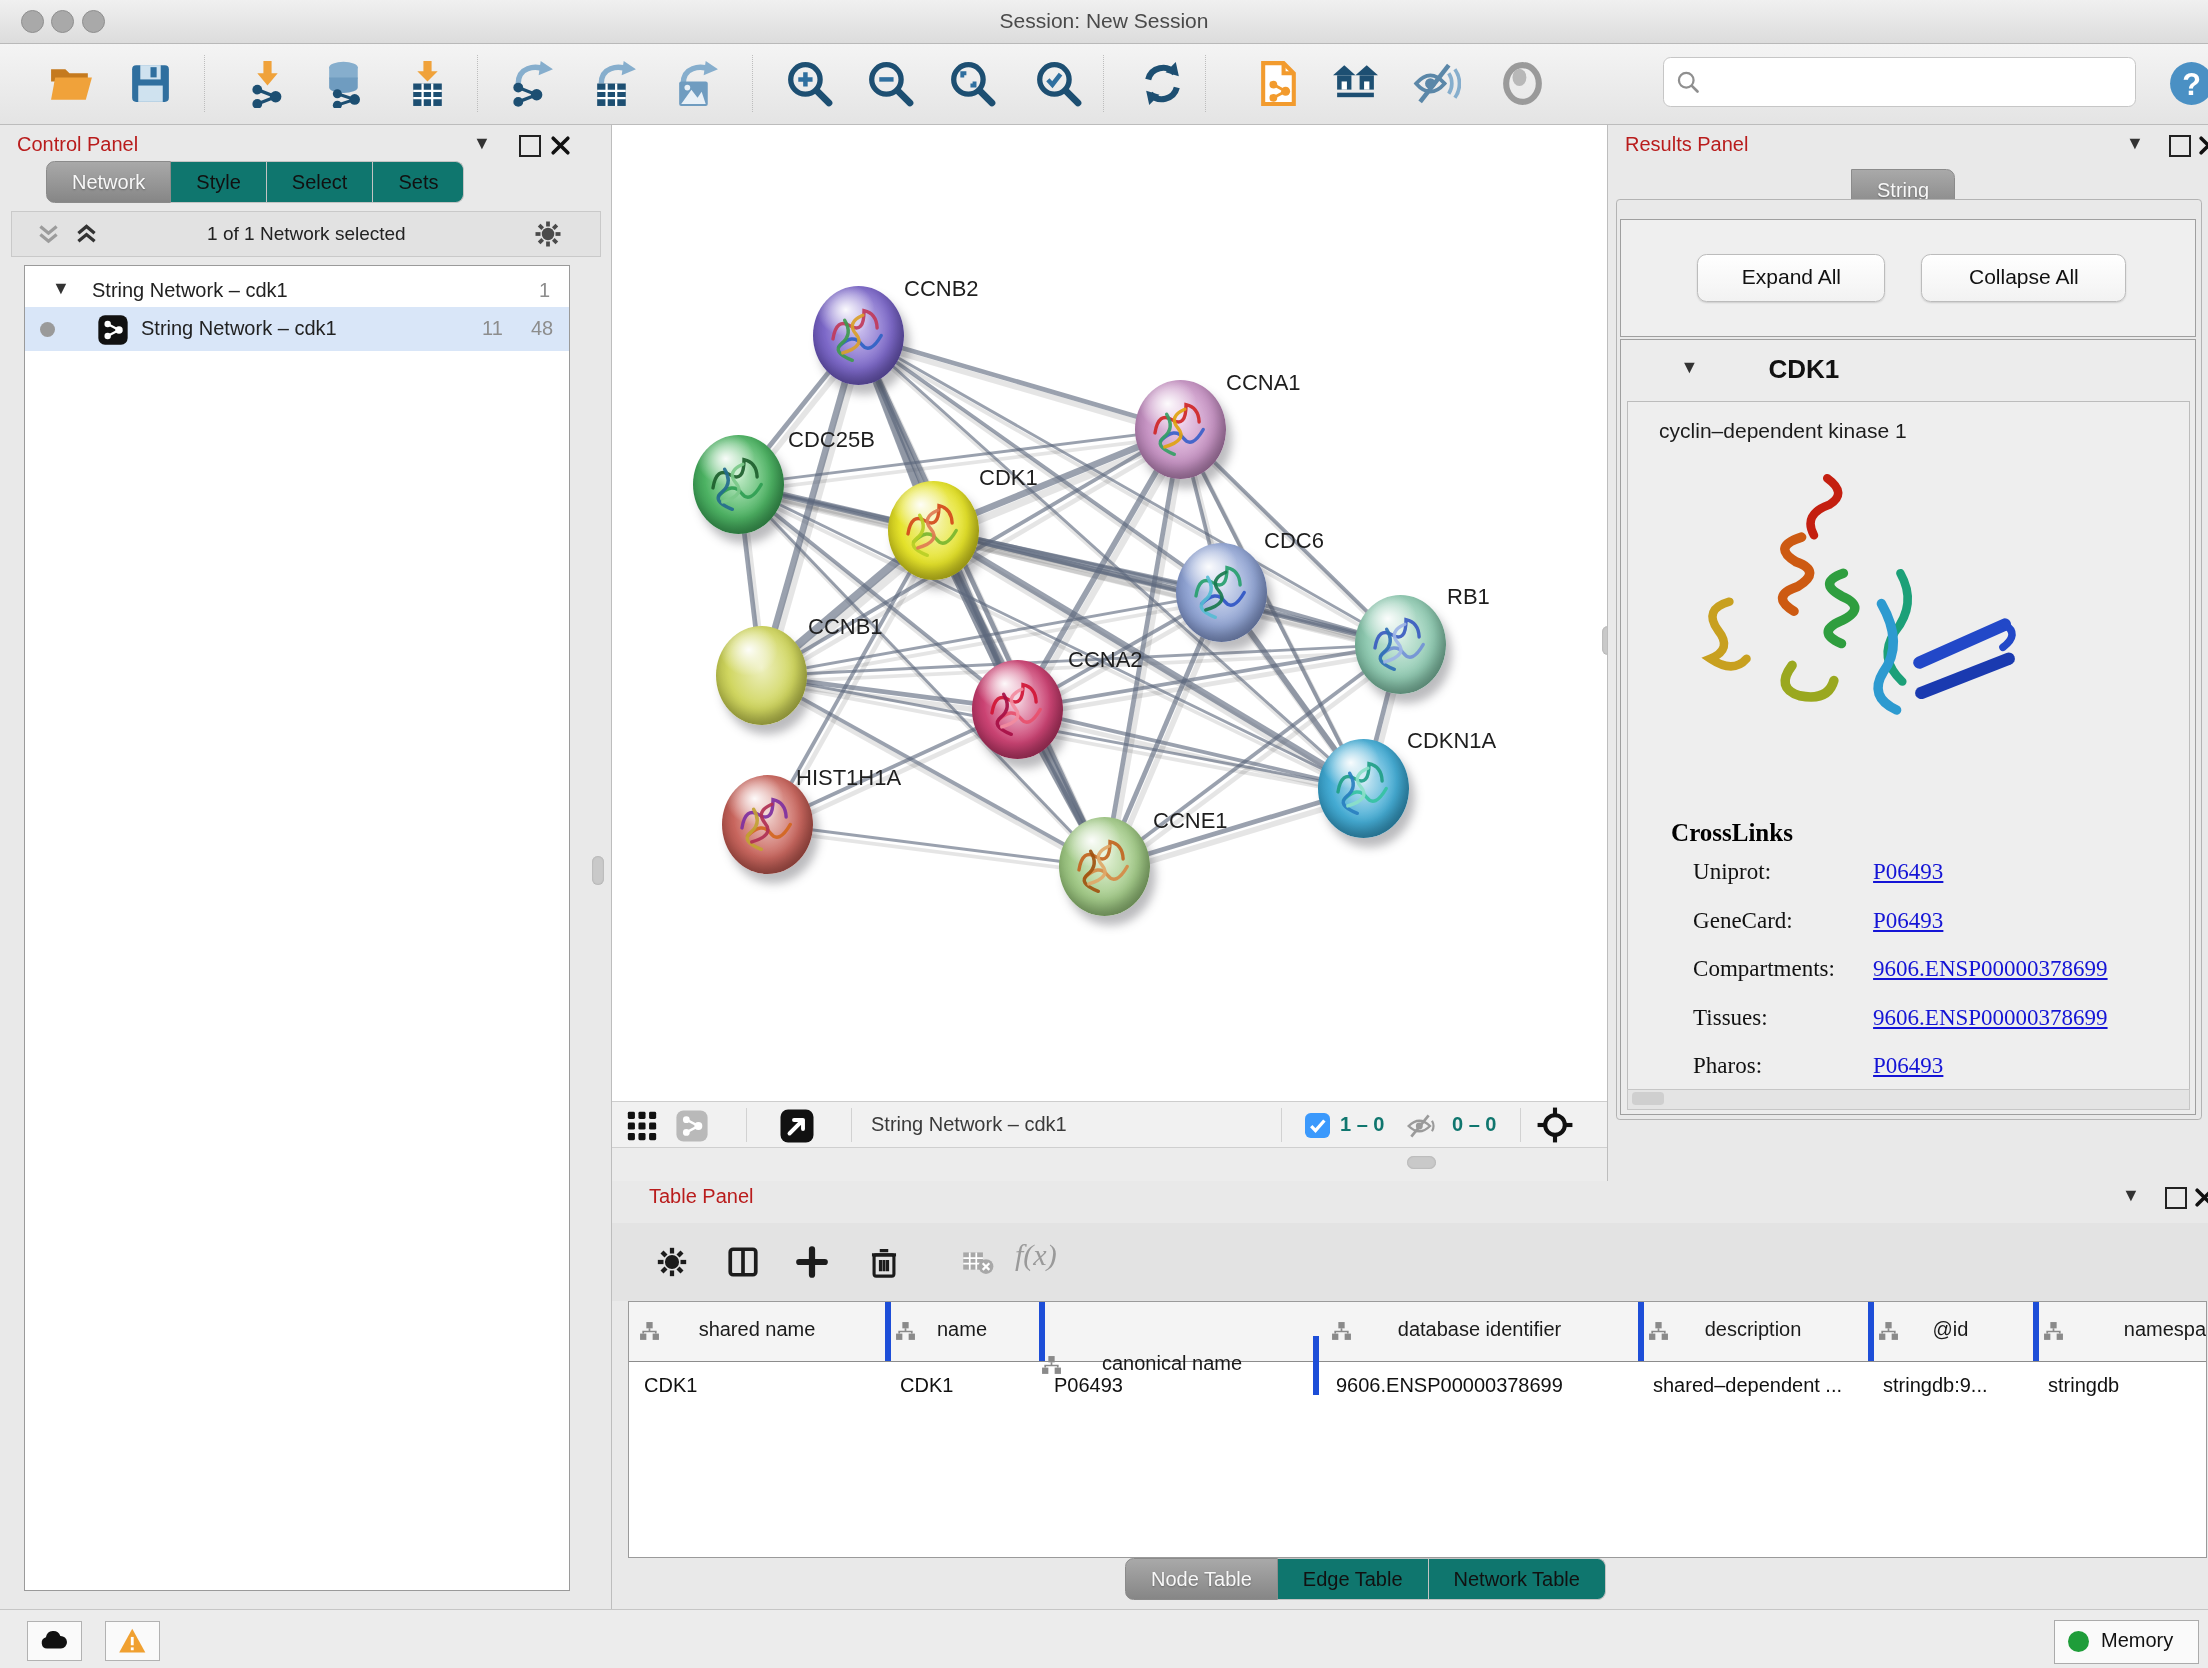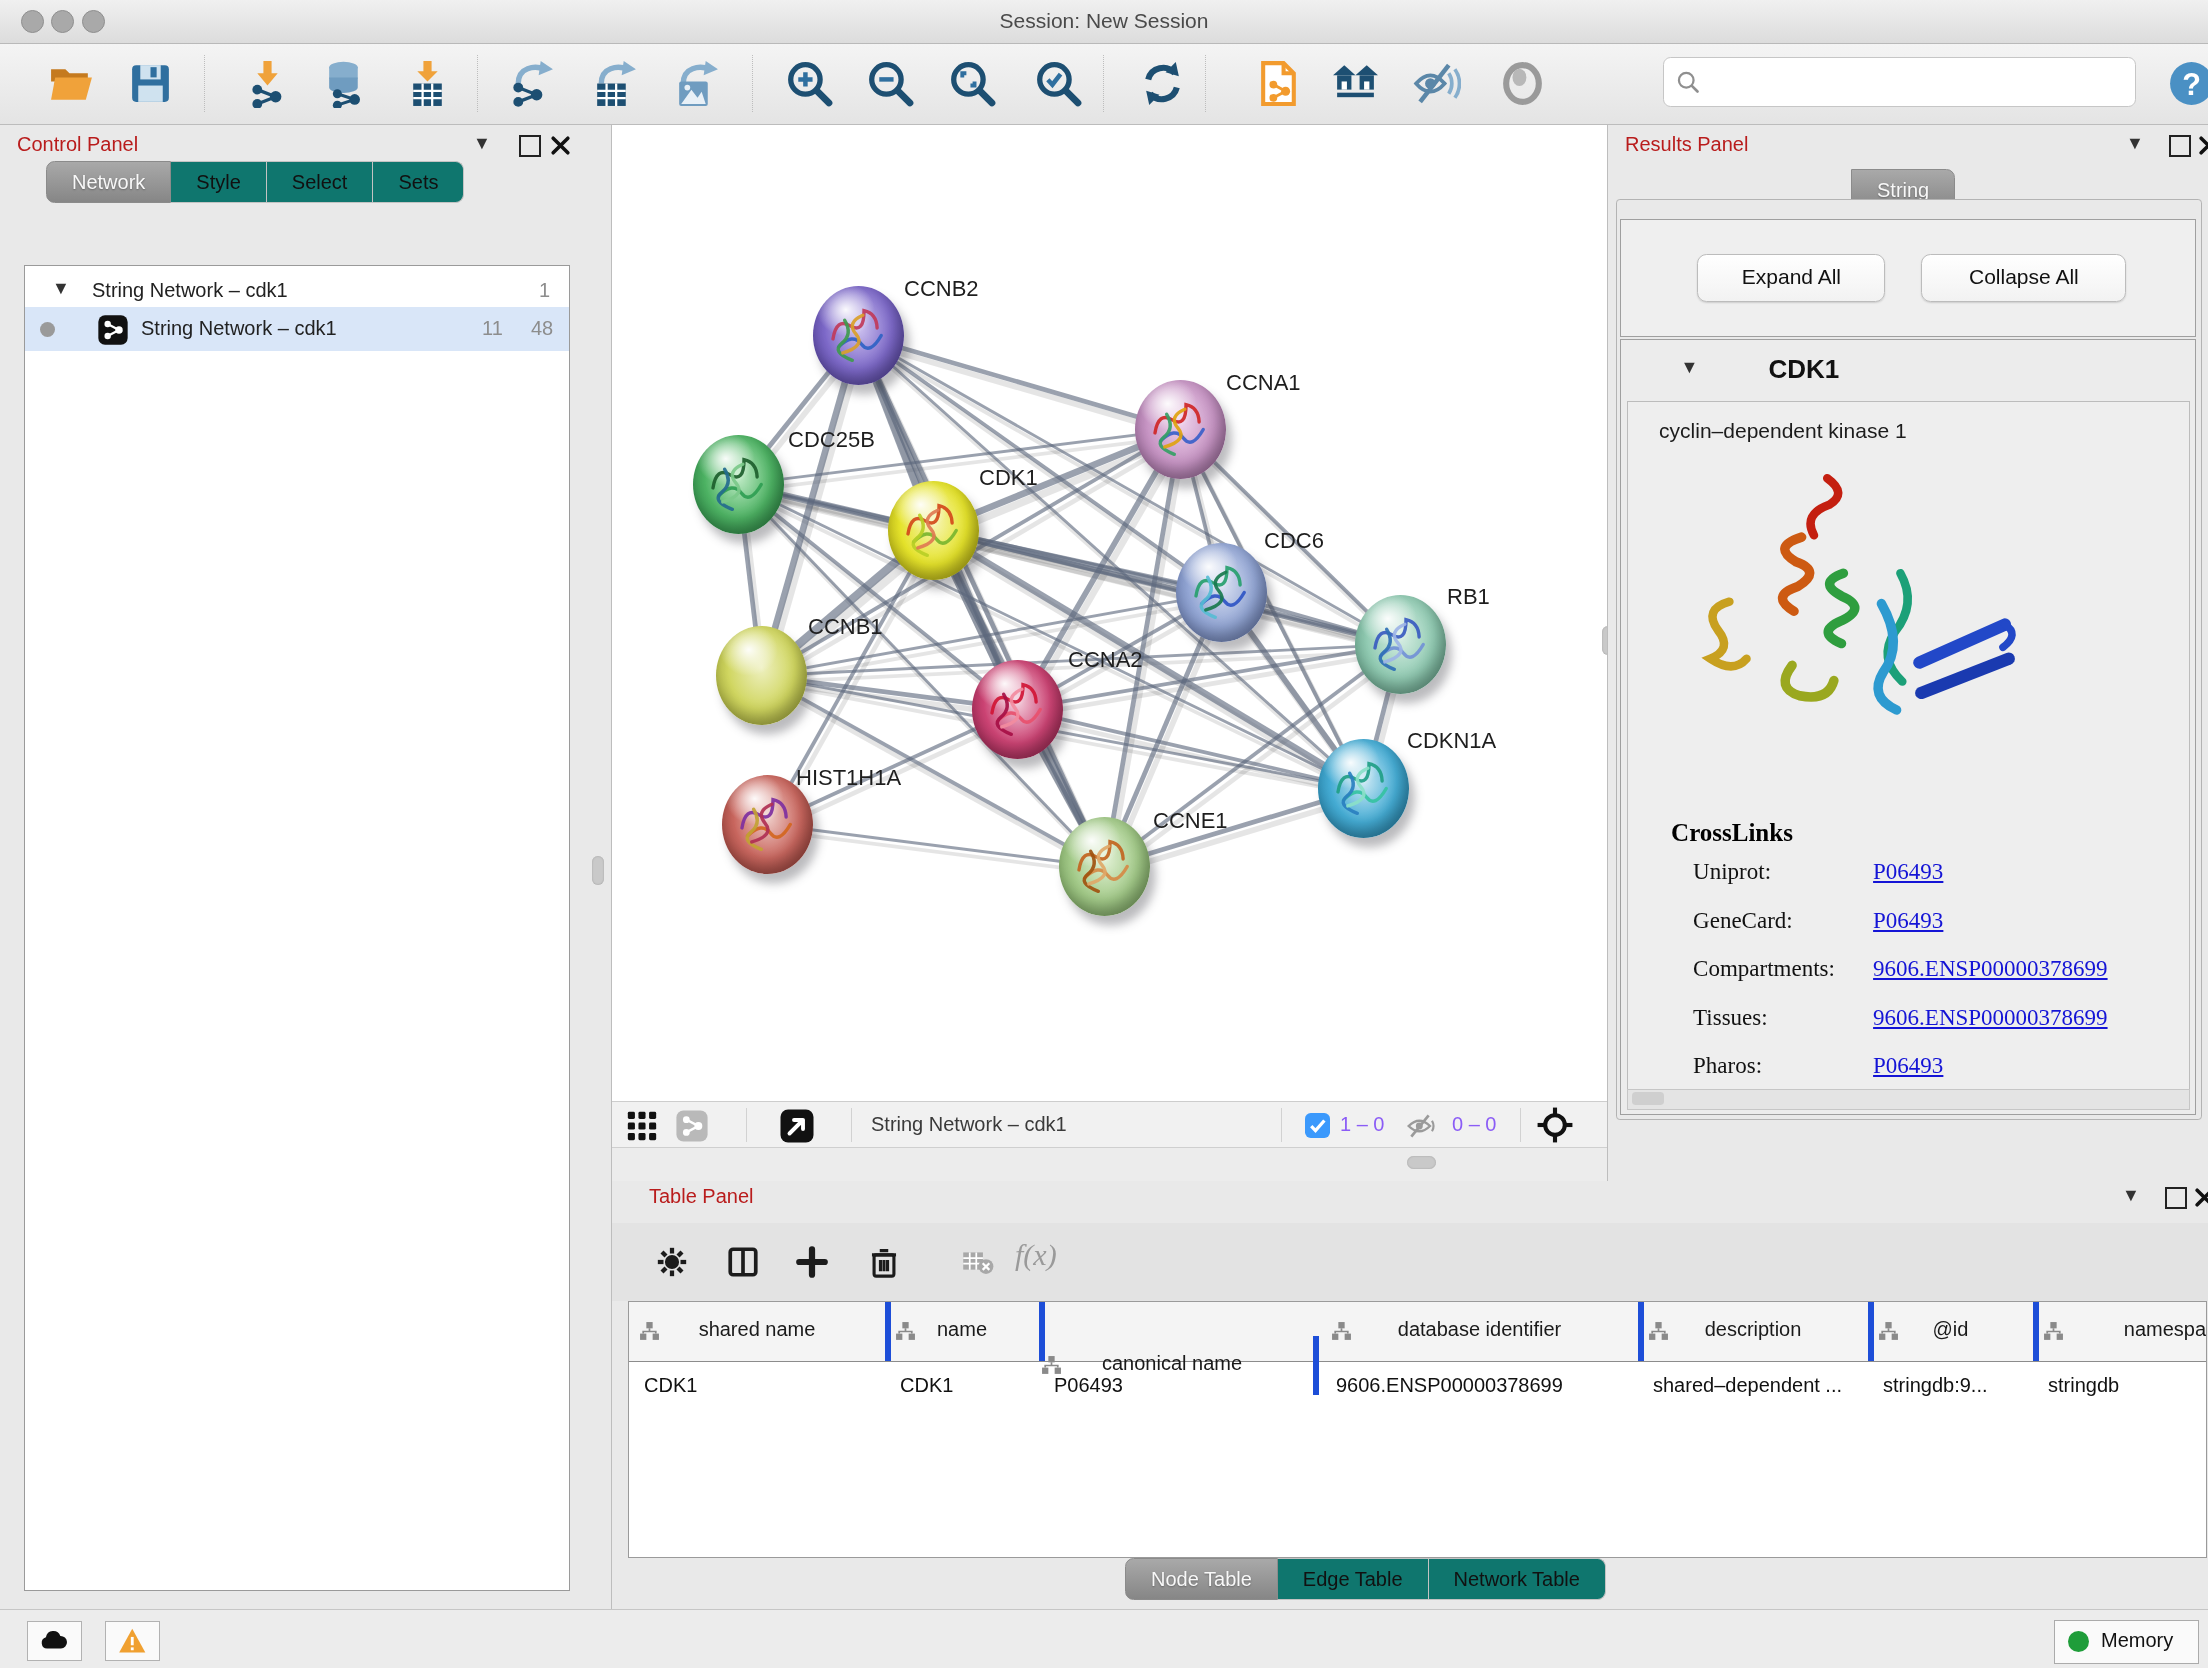--- a/index.html
+++ b/index.html
@@ -37,21 +37,21 @@
   .tree-row.sel{background:#d9e6f8;}
   .tree-label{font-size:20px;color:#222;top:9.5px;}
   .tree-count{font-size:20px;color:#8d8d8d;top:9.5px;}
   
   #canvas{left:612px;top:125px;width:996px;height:977px;background:#fff;overflow:hidden;}
   .node-label{position:absolute;font-size:22px;color:#1e1e1e;white-space:nowrap;}
   .net-node{position:absolute;width:91px;height:99px;border-radius:50%;}
   #net-toolbar{left:612px;top:1101px;width:996px;height:46px;background:#f1f1f1;border-top:1px solid #cdcdcd;}
   .ntsep{top:5.7px;width:0;height:34px;border-left:1px solid #d2d2d2;}
   .ntxt{font-size:20px;color:#3a3a3a;top:10.5px;}
-  .ngray{color:#8b5cf6;}
+  .ngray{color:#0f766e;font-weight:bold;}
   #below-canvas{left:612px;top:1147px;width:996px;height:34px;background:#ececec;border-top:1px solid #cfcfcf;}
   .splitter-dot{background:#c9c9c9;border-radius:7.6px;box-shadow:inset 0 0 1.9px #9b9b9b;}
   
   #results-panel{left:1607px;top:125px;width:601px;height:1485px;background:#e9e9e9;border-left:1px solid #bdbdbd;}
   #rp-frame{left:7.6px;top:74px;width:584px;height:919px;background:#e9e9e9;border:1px solid #b3b3b3;border-radius:3.8px;}
   #rp-expandbox{left:3.8px;top:19px;width:574px;height:116px;background:#efefef;border:1px solid #9f9f9f;}
   .rp-btn{height:46px;background:linear-gradient(#ffffff,#f2f2f2);border:1px solid #bcbcbc;border-radius:9.5px;
           font-size:21px;color:#111;text-align:center;line-height:44px;box-shadow:0 1px 1.9px rgba(0,0,0,.15);}
   #rp-entry{left:3.8px;top:139px;width:574px;height:774px;background:#ececec;border:1px solid #9f9f9f;}
   #rp-entry-head{left:0;top:0;width:100%;height:59px;}
@@ -253,20 +253,42 @@
   </div>
 
   <div id="control-panel" class="abs">
     <div class="panel-title abs" style="left:17px;top:7.6px">Control Panel</div>
     <div class="abs corner-tri" style="left:473px;top:7.6px">▼</div>
     <div class="abs" style="left:519px;top:9.5px;width:18px;height:18px;border:2.4px solid #222"></div>
     <svg class="abs" style="left:550px;top:9.5px" width="21" height="21" viewBox="0 0 20 20">
         <path d="M3 3 L17 17 M17 3 L3 17" stroke="#111" stroke-width="3.4" stroke-linecap="round"></path>
       </svg>
     <div id="cp-tabs" class="abs" style="left:46px;top:36px"><div class="seg seg-first seg-on">Network</div><div class="seg">Style</div><div class="seg">Select</div><div class="seg seg-last">Sets</div></div>
+    <div id="cp-status" class="abs">
+      <svg class="abs" style="left:23px;top:9.5px" width="27" height="25" viewBox="0 0 20 18">
+          <path d="M4 3 l6 5 6-5 M4 9 l6 5 6-5" stroke="#9c9c9c" stroke-width="2.4" fill="none"></path>
+        </svg>
+      <svg class="abs" style="left:61px;top:9.5px" width="27" height="25" viewBox="0 0 20 18">
+          <path d="M4 8 l6-5 6 5 M4 14 l6-5 6 5" stroke="#333" stroke-width="2.4" fill="none"></path>
+        </svg>
+      <div class="abs" style="left:0;width:100%;text-align:center;top:10.5px;font-size:19px;color:#222">1 of 1 Network selected</div>
+      <svg class="abs" style="left:521px;top:6.7px" width="30" height="30" viewBox="0 0 24 24">
+          <g fill="#4a4a4a">
+            <circle cx="12" cy="12" r="5"></circle>
+            <rect x="10.5" y="2" width="3" height="4"></rect>
+            <rect x="10.5" y="18" width="3" height="4"></rect>
+            <rect x="2" y="10.5" width="4" height="3"></rect>
+            <rect x="18" y="10.5" width="4" height="3"></rect>
+            <rect x="10.5" y="2" width="3" height="4" transform="rotate(45 12 12)"></rect>
+            <rect x="10.5" y="18" width="3" height="4" transform="rotate(45 12 12)"></rect>
+            <rect x="2" y="10.5" width="4" height="3" transform="rotate(45 12 12)"></rect>
+            <rect x="18" y="10.5" width="4" height="3" transform="rotate(45 12 12)"></rect>
+          </g>
+        </svg>
+    </div>
     <div id="cp-tree" class="abs">
       <div class="tree-row abs" style="top:3.8px">
         <div class="abs corner-tri" style="left:27px;top:8.6px">▼</div>
         <div class="tree-label abs" style="left:67px">String Network – cdk1</div>
         <div class="tree-count abs" style="left:514px">1</div>
       </div>
       <div class="tree-row sel abs" style="top:41px;height:44px">
         <div class="abs" style="left:15px;top:15px;width:15px;height:15px;border-radius:50%;background:#9a9a9a"></div>
         <svg class="abs" style="left:72px;top:6.7px" width="32" height="32" viewBox="0 0 24 24">
             <rect x="1" y="1" width="22" height="22" rx="5" fill="#111"></rect>

